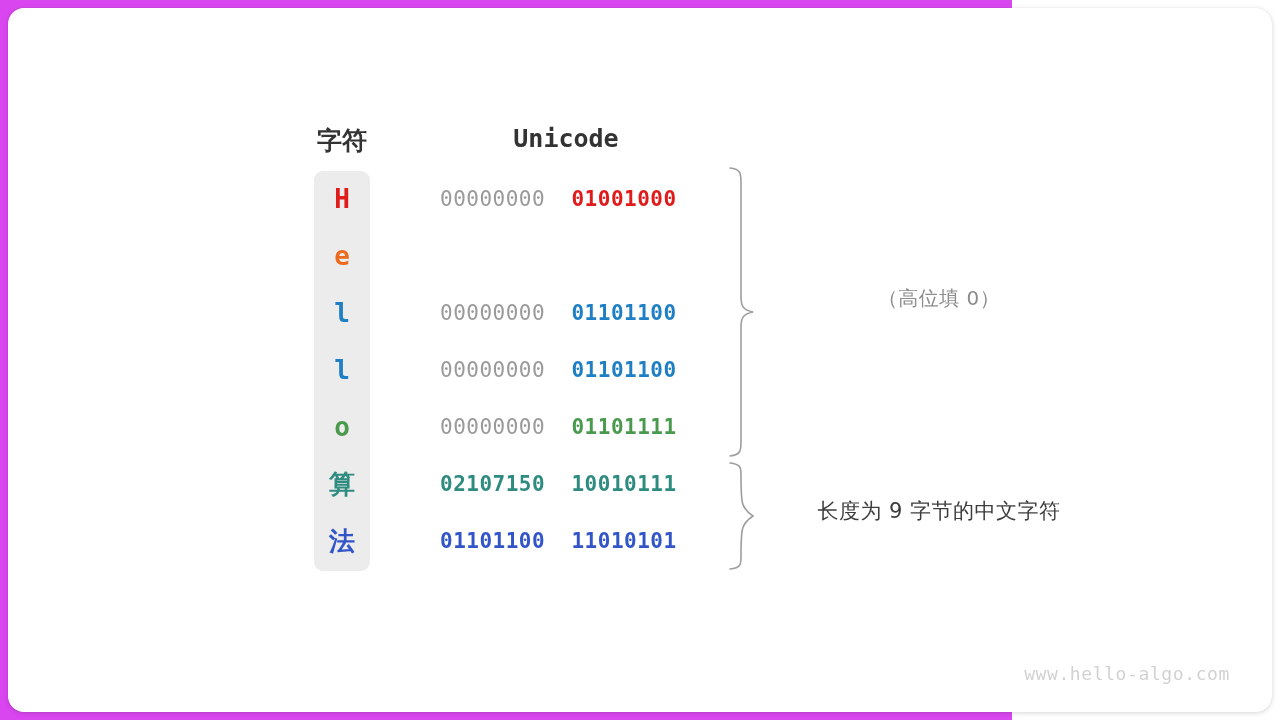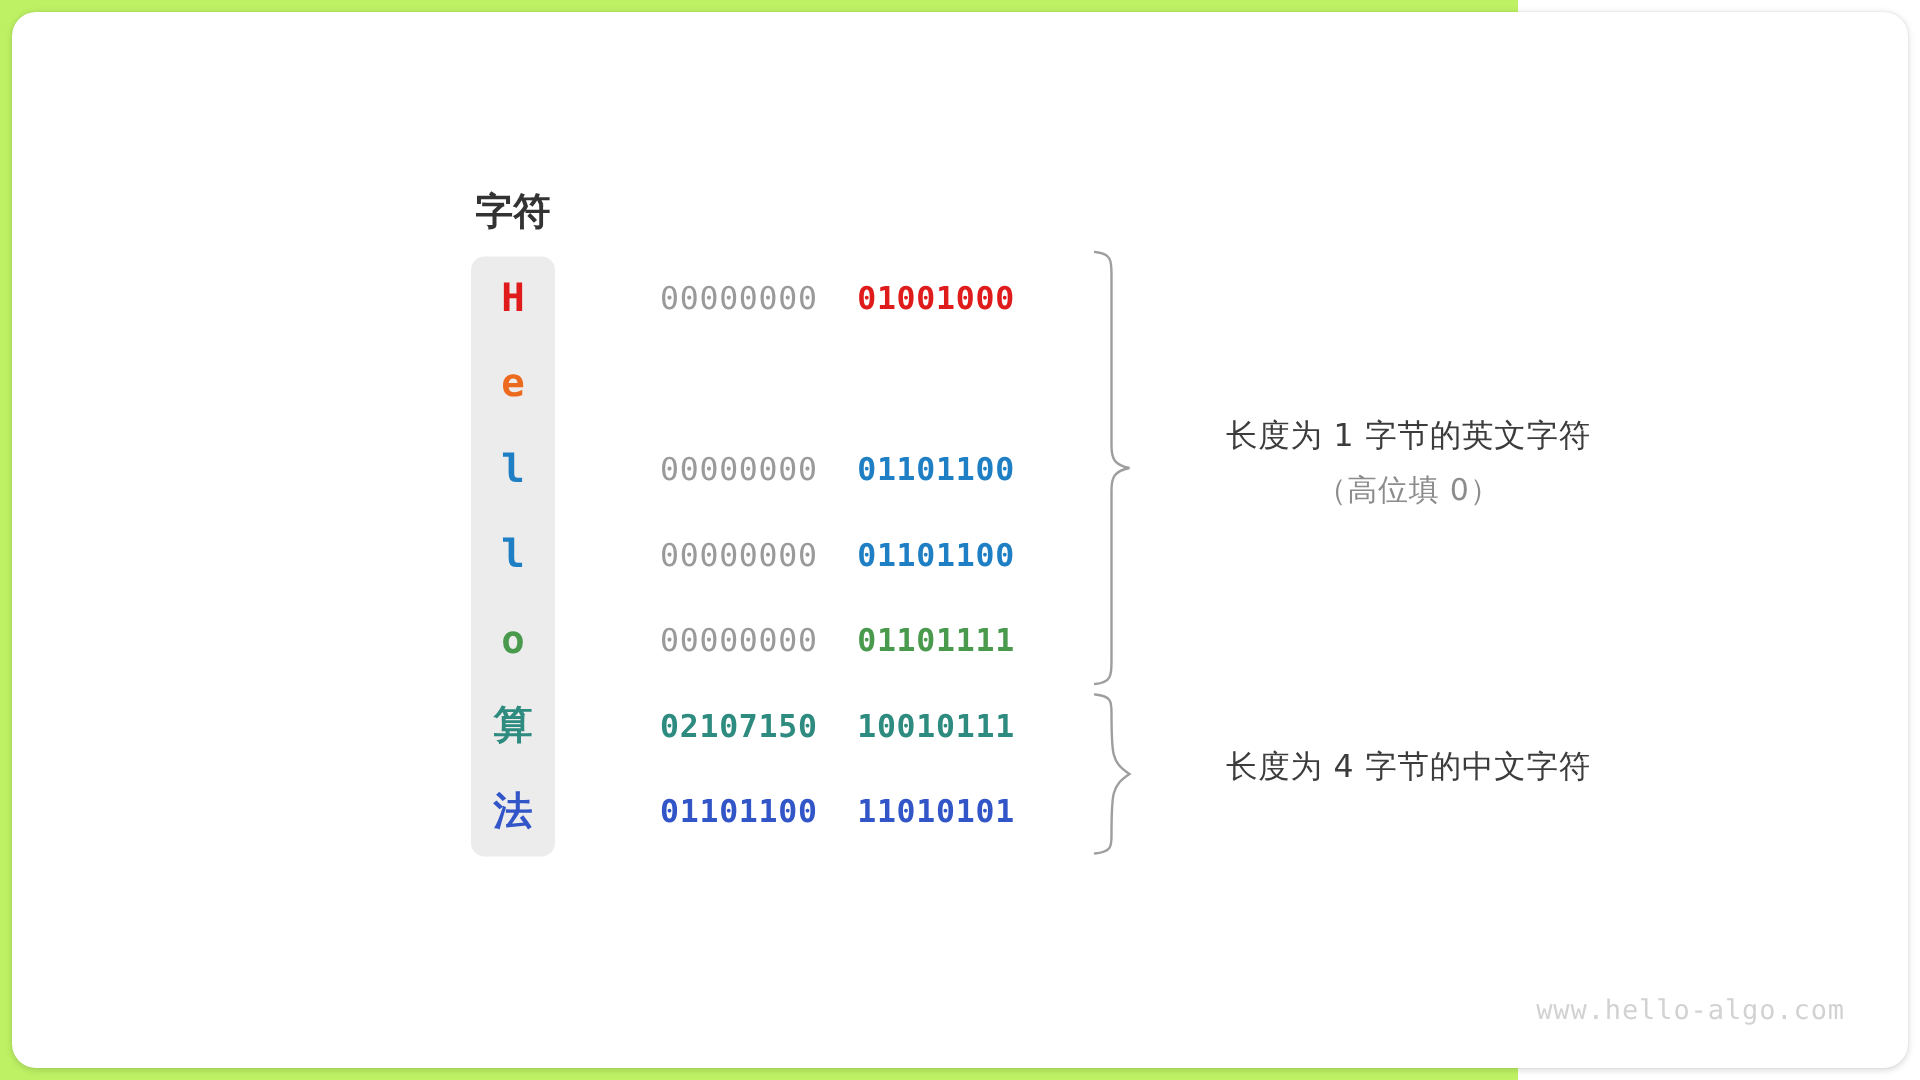--- a/index.html
+++ b/index.html
@@ -7,21 +7,21 @@
     margin: 0; padding: 0;
     width: 1280px; height: 720px;
     background: #ffffff;
     font-family: "DejaVu Sans", sans-serif;
     overflow: hidden;
   }
 
   #canvas {
     position: relative;
     width: 1012px; height: 720px;
-    background: #bef264;
+    background: #d946ef;
   }
 
   
   #card {
     position: absolute;
     left: 8px; top: 8px;
     width: 1264px; height: 704px;
     background: #ffffff;
     border-radius: 16px;
     box-shadow: 0 1px 5px rgba(0,0,0,0.16), 0 0 1px rgba(0,0,0,0.10);
@@ -114,20 +114,21 @@
     letter-spacing: 0.6px;
   }
 </style>
 </head>
 <body>
 
 <div id="canvas">
   <div id="card">
 
     <div class="col-header" id="hdr-char">字符</div>
+    <div class="col-header" id="hdr-unicode">Unicode</div>
 
     <div id="char-panel"></div>
 
     <div id="rows-host">
         <div class="row" style="top: 163px;">
           <div class="char" style="color: rgb(224, 27, 27);">H</div>
           <div class="bits"><span class="hi">00000000</span><span>  </span><span class="lo" style="color: rgb(224, 27, 27);">01001000</span></div>
         </div>
         <div class="row" style="top: 220px;">
           <div class="char" style="color: rgb(236, 106, 30);">e</div>
@@ -166,24 +167,23 @@
 
     <svg class="brace" style="left:716px; top:453px;" width="34" height="110" viewBox="0 0 34 110">
       <path d="M 6 2
                C 17 3, 17 7, 17 14
                C 17 42, 17 47, 29 55
                C 17 63, 17 68, 17 96
                C 17 103, 17 107, 6 108" fill="none" stroke="#9e9e9e" stroke-width="1.6" stroke-linecap="round"></path>
     </svg>
 
     <div class="annot" style="left:776px; top:268px; width:310px;">
-      <span class="line1">长度为 1 字节的英文字符</span>
       <span class="line2">（高位填 0）</span>
     </div>
 
     <div class="annot" style="left:776px; top:489px; width:310px;">
-      <span class="line1">长度为 4 字节的中文字符</span>
+      <span class="line1">长度为 9 字节的中文字符</span>
     </div>
 
     <div id="watermark">www.hello-algo.com</div>
 
   </div>
 </div>
 
 </body></html>

